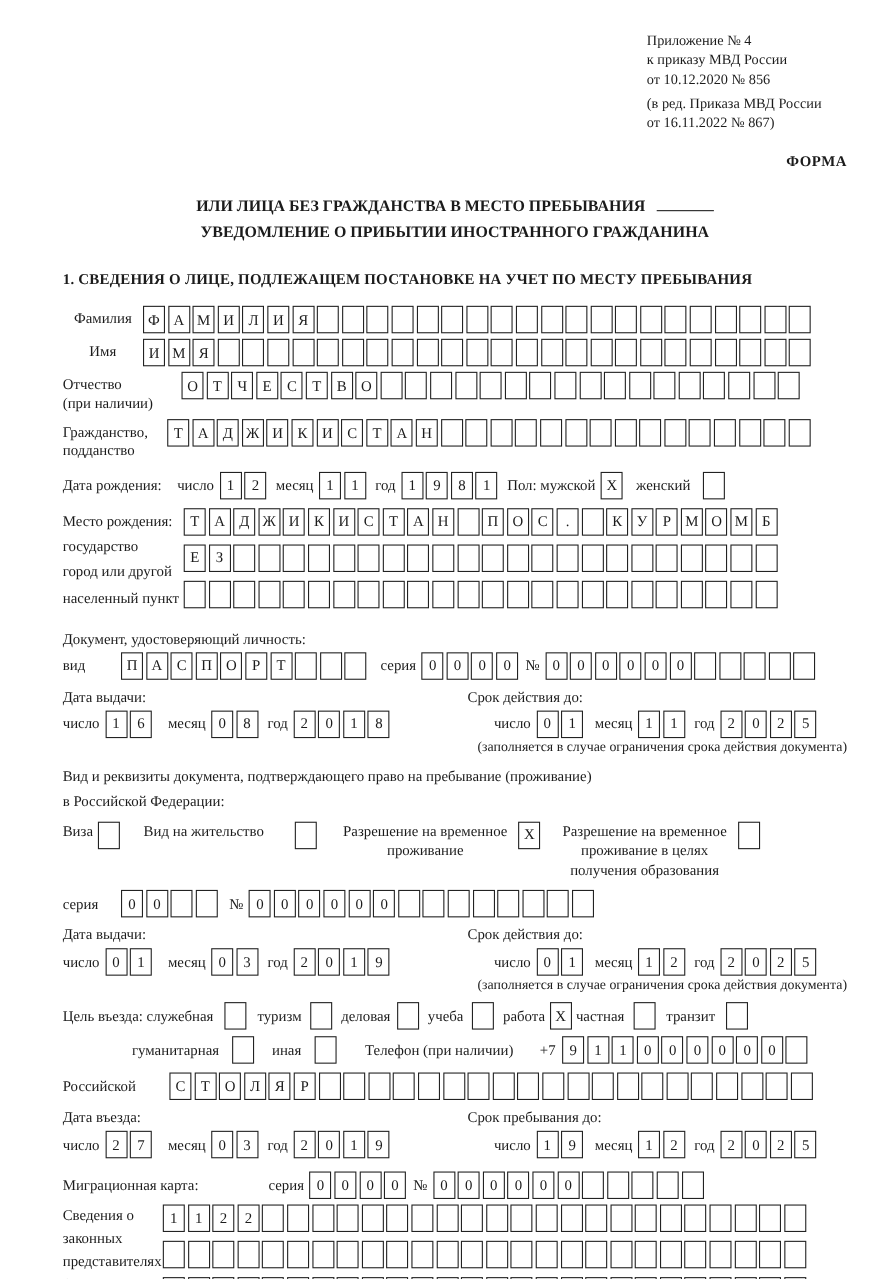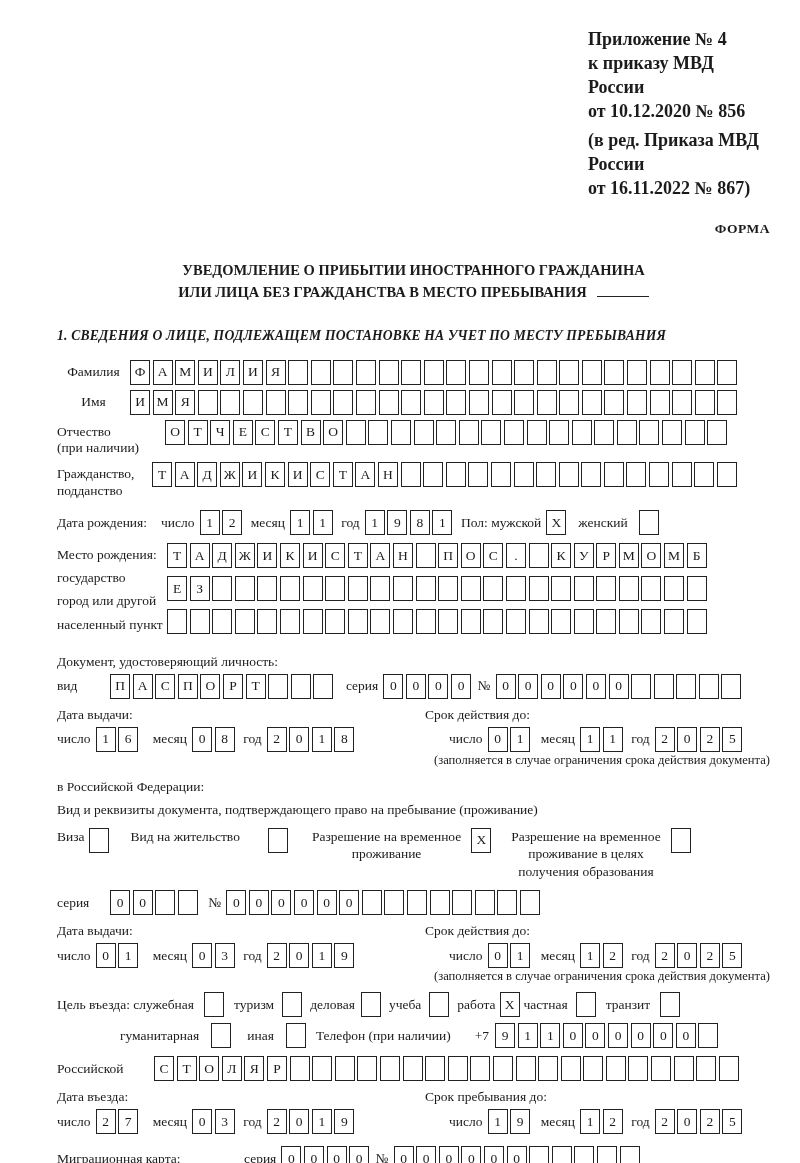--- a/index.html
+++ b/index.html
@@ -1,24 +1,24 @@
 <!DOCTYPE html>
 <html><head>
 <meta charset="utf-8">
 <style>
   html,body{margin:0;padding:0;background:#888;}
   .page{width:800px;height:1163px;background:#fff;box-sizing:border-box;
         padding:28px 30px 0 57px;font-family:"Liberation Serif","DejaVu Serif",serif;
         font-size:13.5px;color:#1b1b1b;overflow:hidden;}
-  .appendix{margin-left:auto;width:182px;line-height:1.33;font-size:18px;font-weight:bold;}
+  .appendix{margin-left:auto;width:182px;line-height:1.33;font-size:13px;}
   .appendix .gap{margin-top:5px;}
   .forma{margin-top:20px;text-align:right;font-weight:bold;letter-spacing:.5px;}
   .title{margin-top:22px;text-align:center;font-weight:bold;font-size:14.5px;line-height:1.55;}
   .blank-line{display:inline-block;width:52px;border-bottom:1.6px solid #222;height:12px;margin-left:10px;}
-  .sect{margin-top:24px;font-weight:bold;font-size:13.6px;letter-spacing:.2px;font-style:italic;}
+  .sect{margin-top:24px;font-weight:bold;font-size:13.6px;letter-spacing:.2px;}
   .rows{margin-top:16px;}
   .row{display:flex;align-items:flex-start;margin-bottom:5px;}
   .lbl{flex:none;line-height:1.25;}
   .cells{display:flex;flex:none;}
   .cell{box-sizing:border-box;flex:none;display:inline-flex;align-items:center;justify-content:center;
         width:20px;height:25px;border:1.7px solid #222;margin-right:2.6px;
         font-size:13.5px;background:#fff;}
   .chk{margin-right:0;}
   .w-sur{width:73px;padding-top:4px;text-align:center;}
   .w-pat{width:108px;padding-top:4px;}
@@ -50,22 +50,22 @@
     <div>Приложение № 4</div>
     <div>к приказу МВД России</div>
     <div>от 10.12.2020 № 856</div>
     <div class="gap">(в ред. Приказа МВД России</div>
     <div>от 16.11.2022 № 867)</div>
   </div>
 
   <div class="forma">ФОРМА</div>
 
   <div class="title">
+    <div><span>ИЛИ ЛИЦА БЕЗ ГРАЖДАНСТВА В МЕСТО ПРЕБЫВАНИЯ</span><span class="blank-line"></span></div>
     <div>УВЕДОМЛЕНИЕ О ПРИБЫТИИ ИНОСТРАННОГО ГРАЖДАНИНА</div>
-    <div><span>ИЛИ ЛИЦА БЕЗ ГРАЖДАНСТВА В МЕСТО ПРЕБЫВАНИЯ</span><span class="blank-line"></span></div>
   </div>
 
   <div class="sect">1. СВЕДЕНИЯ О ЛИЦЕ, ПОДЛЕЖАЩЕМ ПОСТАНОВКЕ НА УЧЕТ ПО МЕСТУ ПРЕБЫВАНИЯ</div>
 
   <div class="rows">
 
     <div class="row">
       <div class="lbl w-sur">Фамилия</div>
       <div class="cells">
           <span class="cell">Ф</span>
@@ -395,22 +395,22 @@
               <span class="cell">0</span>
               <span class="cell">2</span>
               <span class="cell">5</span>
             </span>
         </div>
       </div>
     </div>
     <div class="note-r">(заполняется в случае ограничения срока действия документа)</div>
 
     <div class="intro">
+      <div>Вид и реквизиты документа, подтверждающего право на пребывание (проживание)</div>
       <div>в Российской Федерации:</div>
-      <div>Вид и реквизиты документа, подтверждающего право на пребывание (проживание)</div>
     </div>
 
     <div class="optrow">
       <div class="opt">
         <span class="txt">Виза</span>
         <span class="cell chk" style="margin-left:4px;"></span>
       </div>
       <div class="opt" style="margin-left:22px;">
         <span class="txt">Вид на жительство</span>
         <span class="cell chk" style="margin-left:28px;"></span>
@@ -522,21 +522,21 @@
       <span class="cell chk" style="margin-left:8px;"></span>
       <span style="margin-left:10px;">транзит</span>
       <span class="cell chk" style="margin-left:10px;"></span>
     </div>
 
     <div class="purpose">
       <span style="margin-left:63px;">гуманитарная</span>
       <span class="cell chk" style="margin-left:12px;"></span>
       <span style="margin-left:16px;">иная</span>
       <span class="cell chk" style="margin-left:12px;"></span>
-      <span style="margin-left:10px;">Телефон (при наличии)</span>
+      <span style="margin-left:26px;">Телефон (при наличии)</span>
       <span style="margin-left:24px;margin-right:6px;">+7</span>
       <span class="cells">
           <span class="cell">9</span>
           <span class="cell">1</span>
           <span class="cell">1</span>
           <span class="cell">0</span>
           <span class="cell">0</span>
           <span class="cell">0</span>
           <span class="cell">0</span>
           <span class="cell">0</span>

